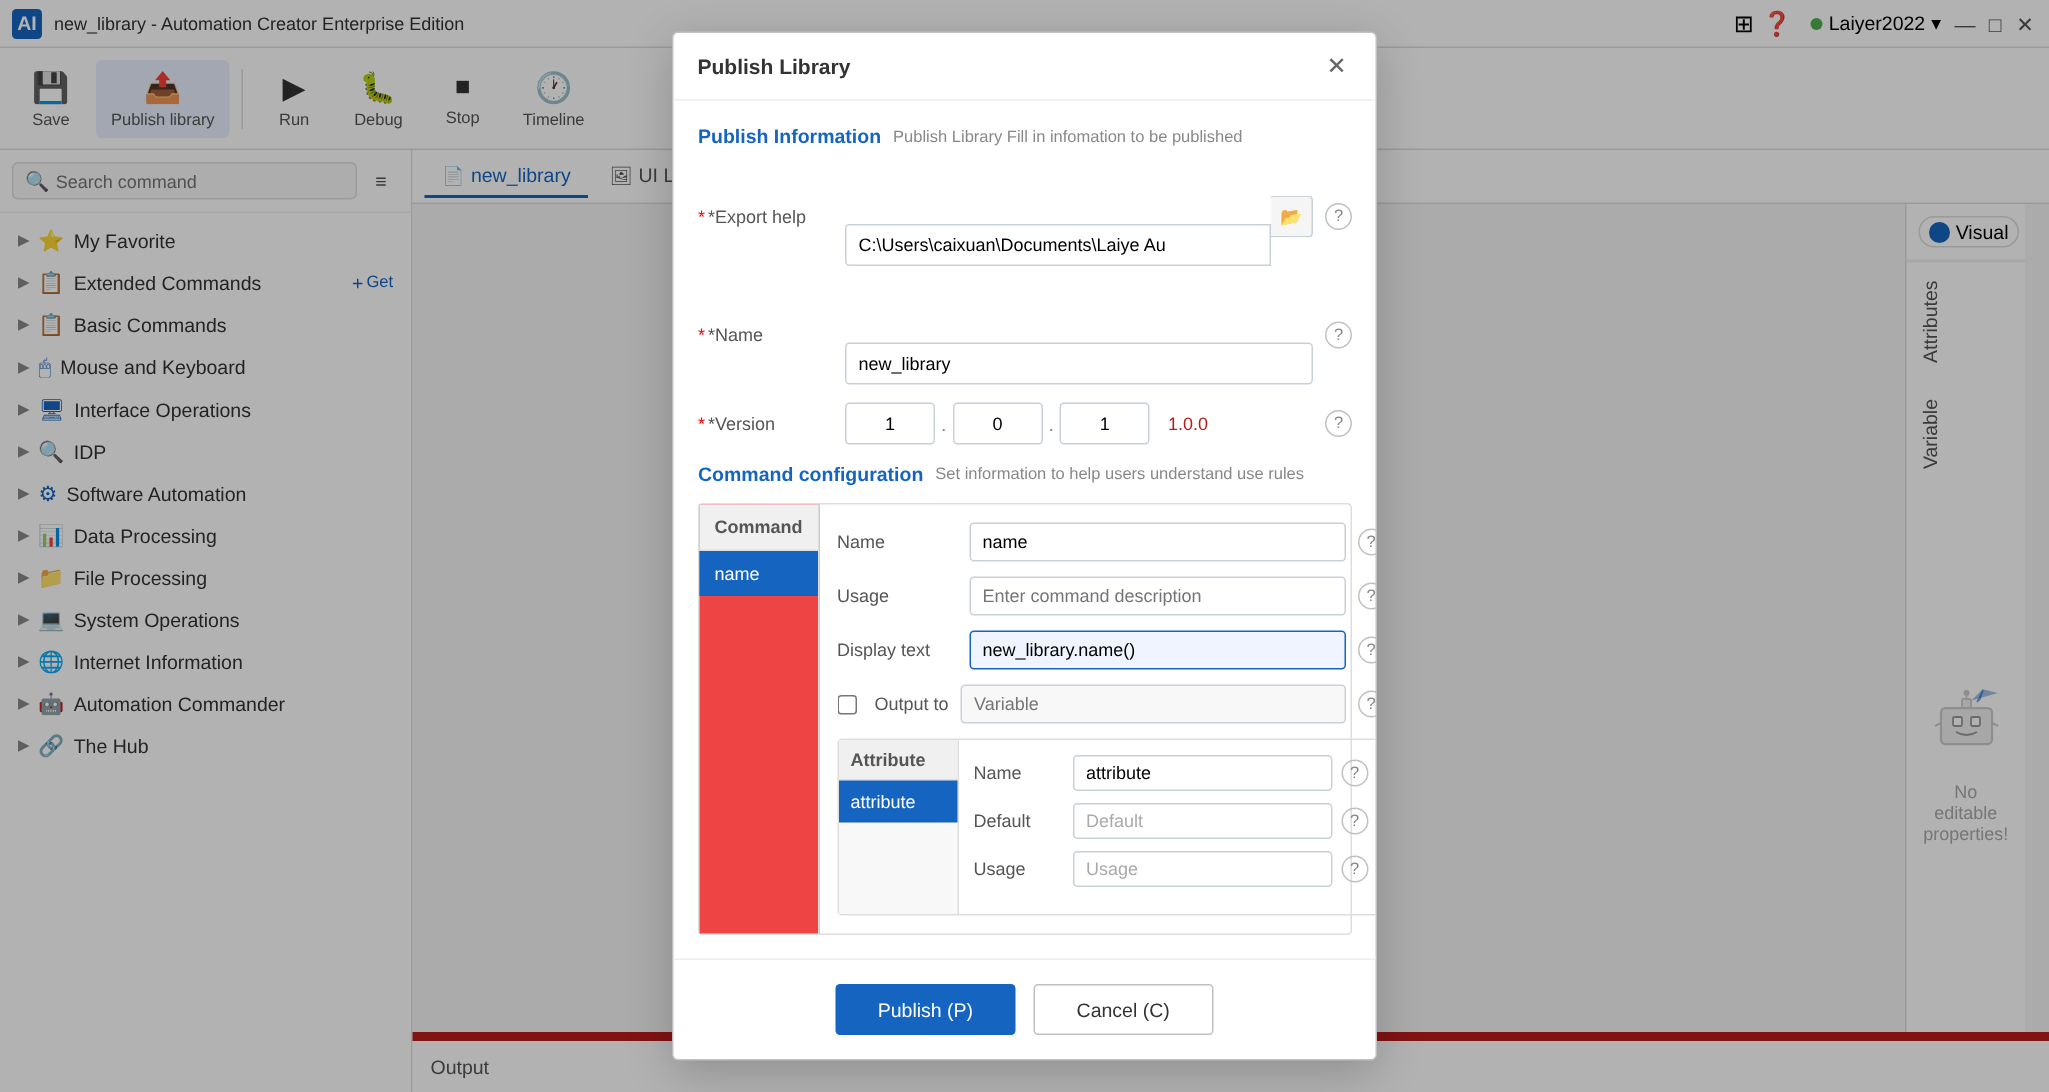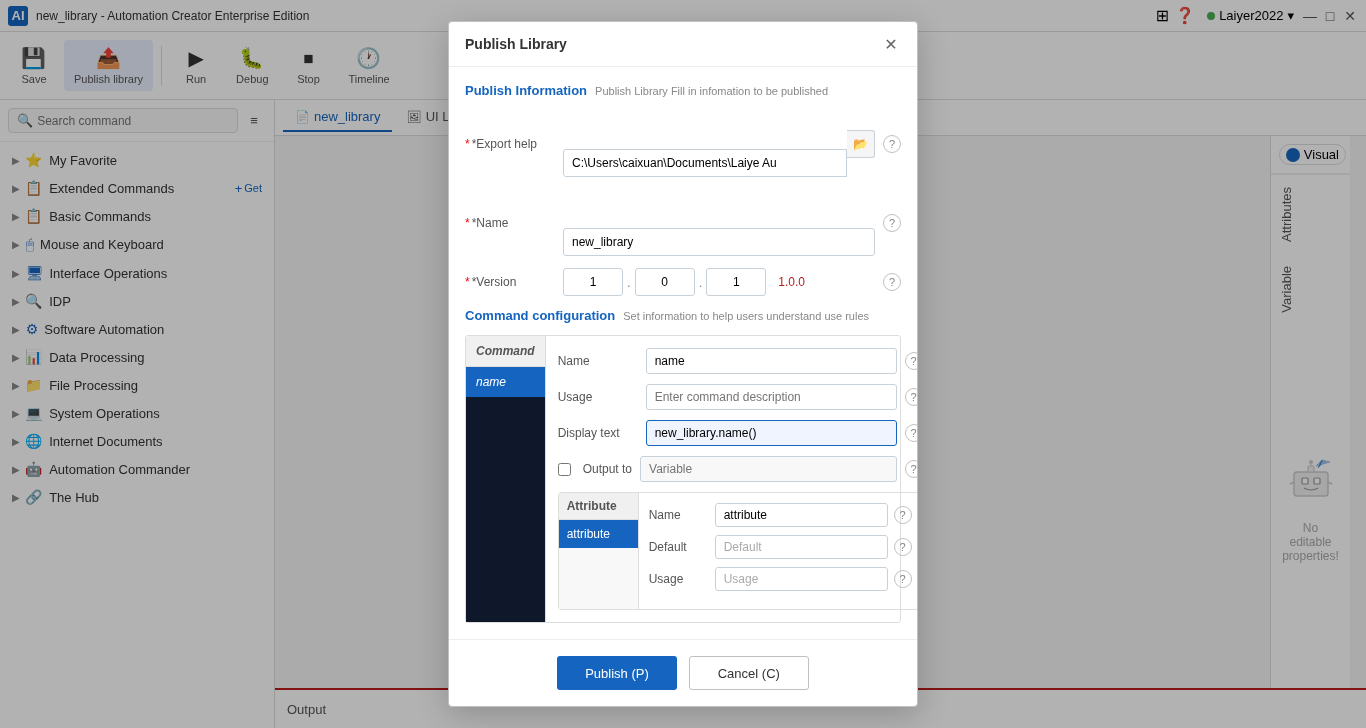--- a/index.html
+++ b/index.html
@@ -141,21 +141,21 @@
     }
     .visual-toggle {
       display: flex; align-items: center; gap: 4px;
       border: 1px solid #ddd; border-radius: 12px; padding: 2px 6px;
       font-size: 11px;
     }
     .toggle-dot { width: 14px; height: 14px; background: #1565c0; border-radius: 50%; }
 
     
     .bottom-bar {
-      height: 40px; background: #ffffff; border-top: 2px solid #b91c1c;
+      height: 40px; background: #ffffff; border-top: 6px solid #b91c1c;
       display: flex; align-items: center; padding: 0 12px;
       font-size: 11px; color: #555;
     }
 
     
     .modal-overlay {
       position: absolute; top: 0; left: 0; right: 0; bottom: 0;
       background: rgba(0,0,0,0.3);
       display: flex; align-items: center; justify-content: center;
       z-index: 100;
@@ -222,22 +222,21 @@
       font-size: 11px; color: #888; cursor: pointer; flex-shrink: 0;
     }
 
     
     .cmd-section {
       border: 1px solid #ddd; border-radius: 3px; margin-top: 4px;
     }
     .cmd-layout { display: flex; }
     .cmd-list {
       width: 90px; border-right: 1px solid #ddd;
-      background: #0f172a;
-      font-style: italic;
+      background: #ef4444;
     }
     .cmd-list-header {
       padding: 8px 10px; font-size: 12px; font-weight: 600; color: #555;
       border-bottom: 1px solid #ddd; background: #f0f0f0;
     }
     .cmd-list-item {
       padding: 8px 10px; font-size: 12px; cursor: pointer; color: #333;
     }
     .cmd-list-item.active { background: #1565c0; color: white; }
     .cmd-detail { flex: 1; padding: 12px; }
@@ -434,21 +433,21 @@
 
       <div class="sidebar-item">
         <span class="arrow">▶</span>
         <span class="item-icon">💻</span>
         <span class="item-label">System Operations</span>
       </div>
 
       <div class="sidebar-item">
         <span class="arrow">▶</span>
         <span class="item-icon">🌐</span>
-        <span class="item-label">Internet Documents</span>
+        <span class="item-label">Internet Information</span>
       </div>
 
       <div class="sidebar-item">
         <span class="arrow">▶</span>
         <span class="item-icon">🤖</span>
         <span class="item-label">Automation Commander</span>
       </div>
 
       <div class="sidebar-item">
         <span class="arrow">▶</span>

